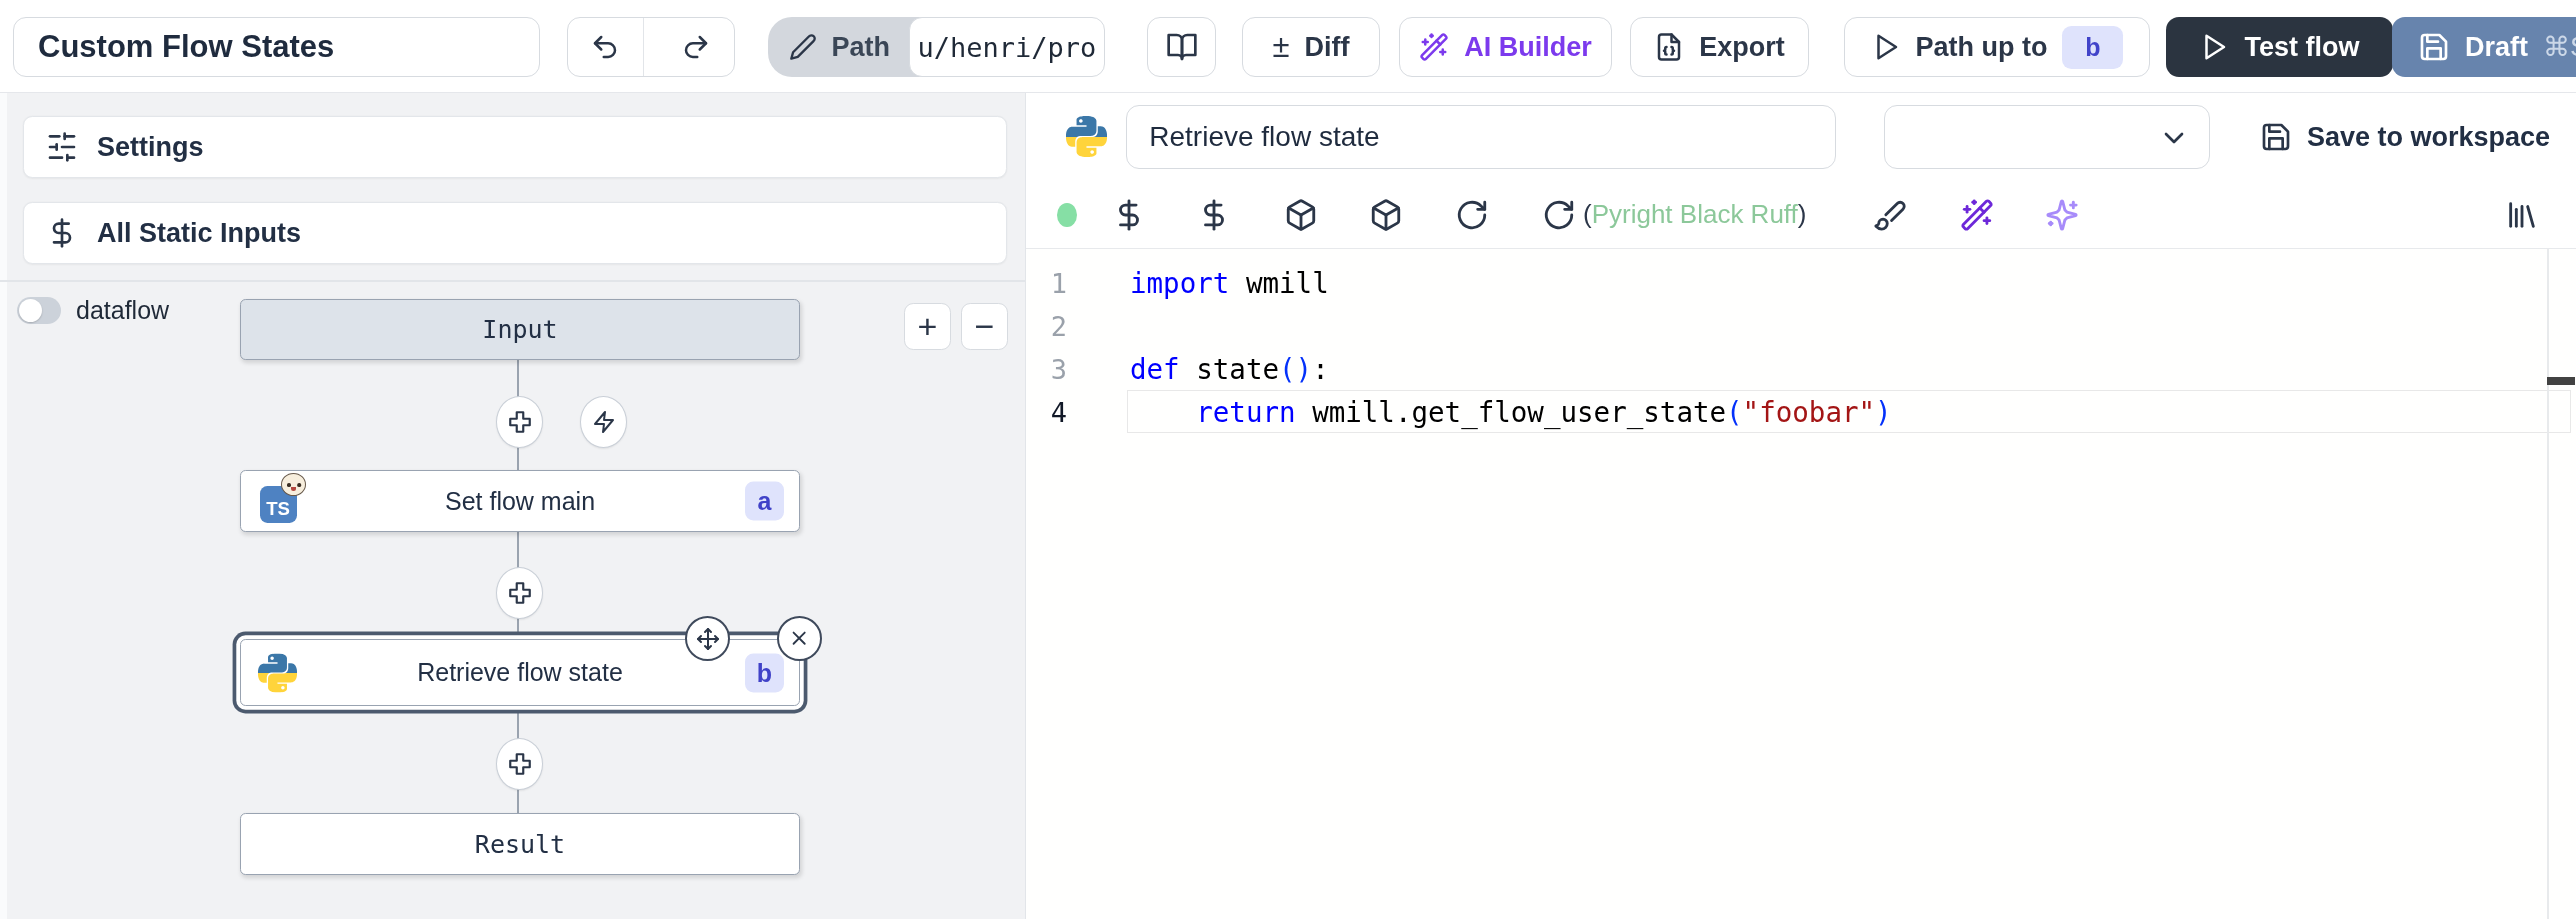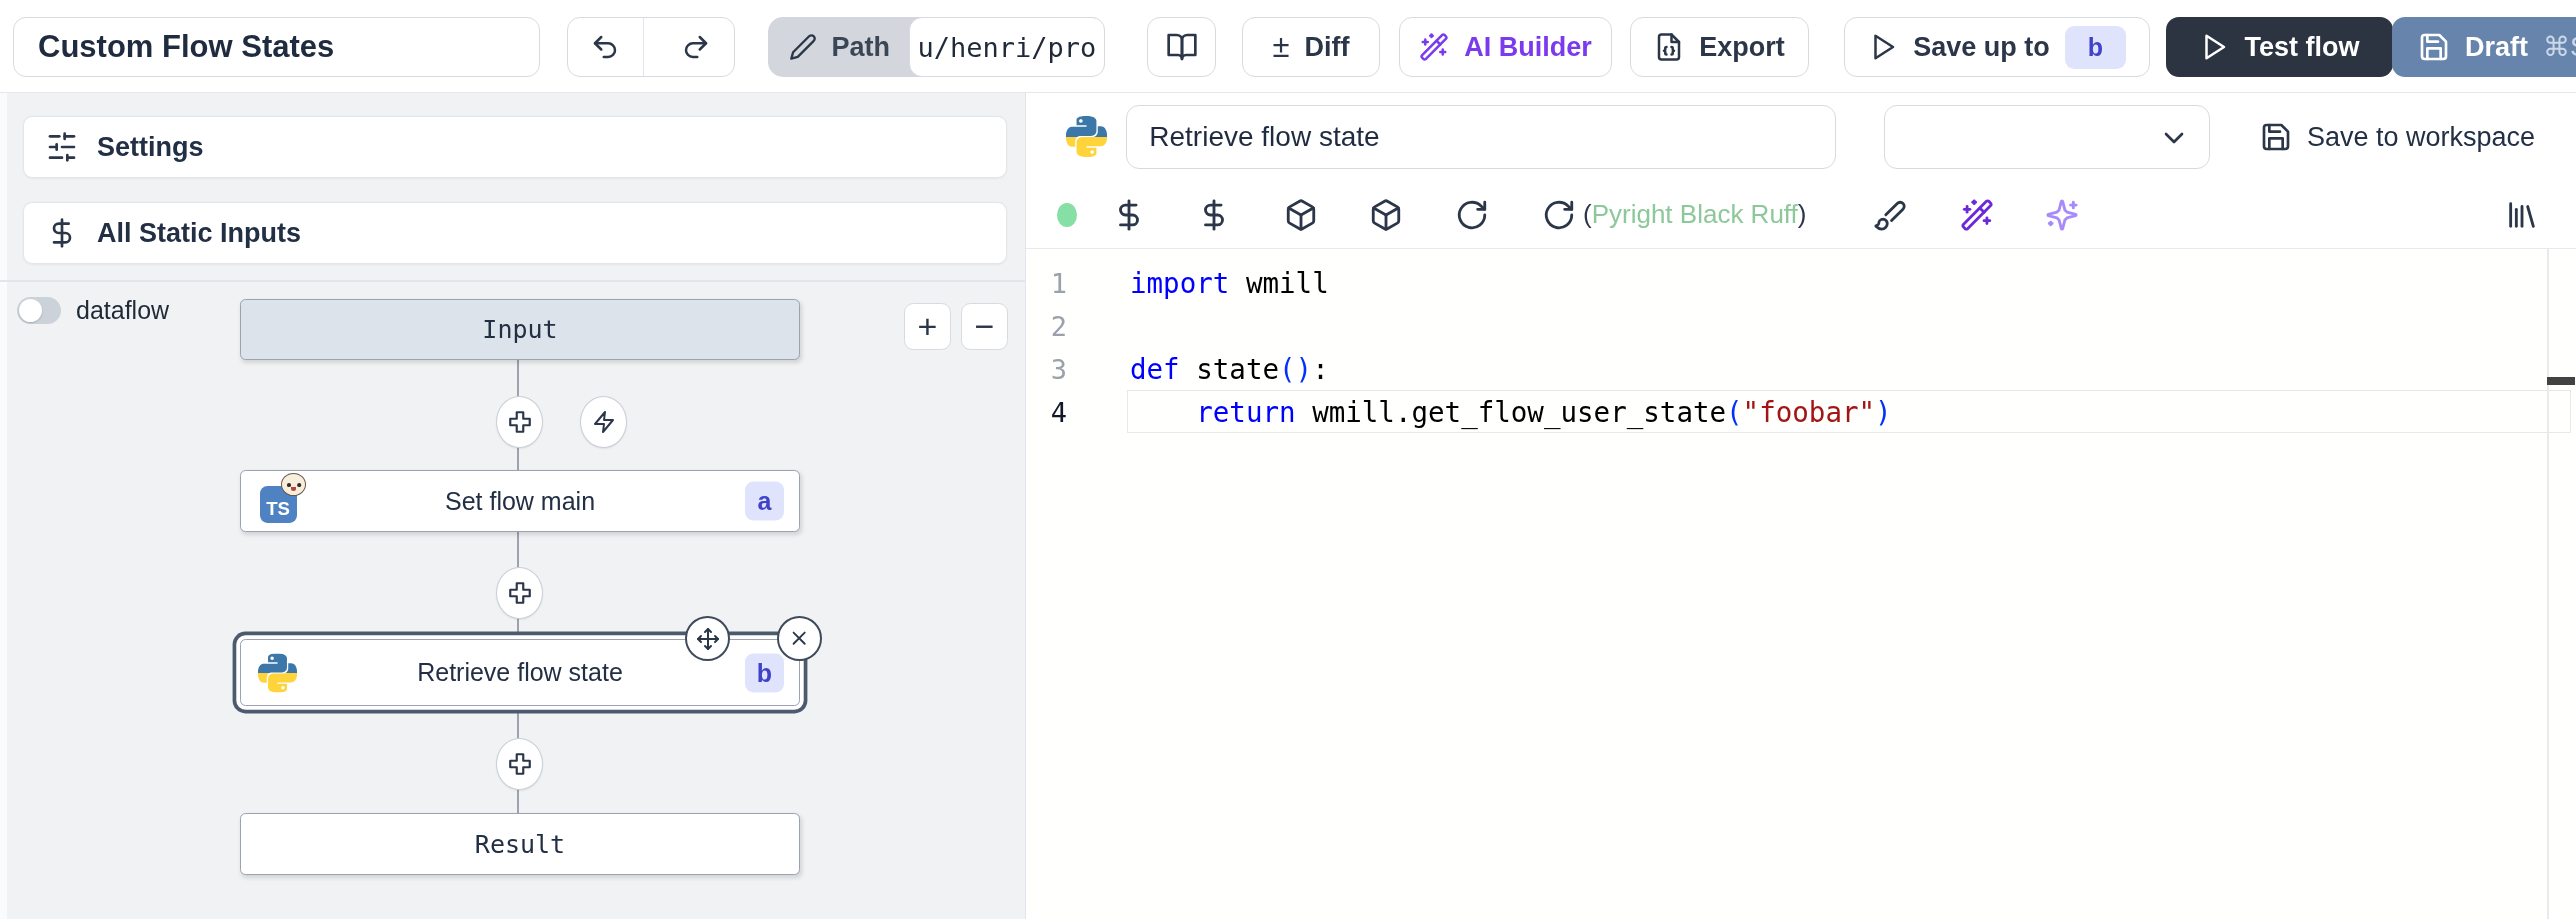--- a/index.html
+++ b/index.html
@@ -21,21 +21,21 @@
     font-size:27px; font-weight:700; color:#2b3648;
   }
   .title-input {
     left:13px; width:527px; border:1.9px solid #d7dbe0; border-radius:13px;
     font-family:"Liberation Sans",sans-serif; font-size:31px; font-weight:700; color:#1f2b3e;
     padding:0 24px; background:#fff; outline:none;
   }
   .undo-redo { left:567px; width:168px; padding:0; overflow:hidden; }
   .undo-redo .half { width:50%; height:100%; display:flex; align-items:center; justify-content:center; }
   .undo-redo .half:first-child { border-right:1.9px solid #e2e5e9; }
-  .path-group { left:768px; width:337px; display:flex; align-items:center; background:#d3d7dd; border-radius:15px; }
+  .path-group { left:768px; width:337px; display:flex; align-items:center; background:#d3d7dd; border-radius:24px; }
   .path-left { display:flex; align-items:center; gap:15px; padding:0 18.6px 0 20.5px; font-size:27px; font-weight:700; color:#3a4656; }
   .path-value {
     height:60px; flex:1; background:#fff; border:1.9px solid #d7dbe0; border-radius:13px;
     display:flex; align-items:center; justify-content:center;
     font-family:"DejaVu Sans Mono", monospace; font-size:27px; color:#1f2937;
   }
   .book-btn { left:1147px; width:69px; }
   .diff-btn { left:1242px; width:138px; }
   .diff-sym { font-size:31px; font-weight:400; }
   .ai-btn { left:1399px; width:213px; color:#7c3aed; }
@@ -125,21 +125,21 @@
   
   .rp-header { position:absolute; top:0; left:0; right:0; height:88px; }
   .rp-lang-icon { position:absolute; left:40px; top:23px; width:41px; height:41px; }
   .step-name-input {
     position:absolute; left:100px; top:12px; width:710px; height:64px;
     border:1.9px solid #d7dbe0; border-radius:13px; outline:none;
     font-family:"Liberation Sans",sans-serif; font-size:28px; color:#1f2b3e; padding:0 22.3px; background:#fff;
   }
   .rp-select { position:absolute; left:858px; top:12px; width:326px; height:64px; border:1.9px solid #d7dbe0; border-radius:13px; background:#fff; }
   .rp-select .chev { position:absolute; right:18.6px; top:16px; }
-  .save-btn { position:absolute; left:1228px; top:0; height:88px; display:flex; align-items:center; gap:15px; font-size:27px; font-weight:400; color:#222f44; background:none; border:none; }
+  .save-btn { position:absolute; left:1228px; top:0; height:88px; display:flex; align-items:center; gap:15px; font-size:27px; font-weight:700; color:#222f44; background:none; border:none; }
 
   .rp-toolbar { position:absolute; top:88px; left:0; right:0; height:68px; border-bottom:1.9px solid #e7e9ec; }
   .rp-toolbar .t-ico { position:absolute; top:17px; width:34px; height:34px; }
   .ready-dot { position:absolute; left:31px; top:22.3px; width:19.5px; height:24px; border-radius:50%; background:#86dfa5; }
   .lsp-text { position:absolute; left:557px; top:0; height:66px; display:flex; align-items:center; font-size:26px; }
   .lsp-paren { color:#2b3648; } .lsp-label { color:#8cc89a; }
   .purple-ico .ico { stroke:#6d28d9; } .lav-ico .ico { stroke:#a78bfa; }
 
   
   .editor { position:absolute; top:156px; left:0; right:0; bottom:0; background:#fffffe;
@@ -232,21 +232,21 @@
         <path d="M21 16h-4"></path>
         <path d="M11 3H9"></path>
       </svg>
     <span>AI Builder</span>
   </button>
 
   <button class="btn testupto-btn">
     <svg class="ico" width="30" height="30" viewBox="0 0 24 24">
         <polygon points="6 3 20 12 6 21 6 3"></polygon>
       </svg>
-    <span>Save up to</span>
+    <span>Path up to</span>
     <span class="mini-badge">b</span>
   </button>
 
   <button class="btn testflow-btn">
     <svg class="ico" width="30" height="30" viewBox="0 0 24 24">
         <polygon points="6 3 20 12 6 21 6 3"></polygon>
       </svg>
     <span>Test flow</span>
   </button>
 

